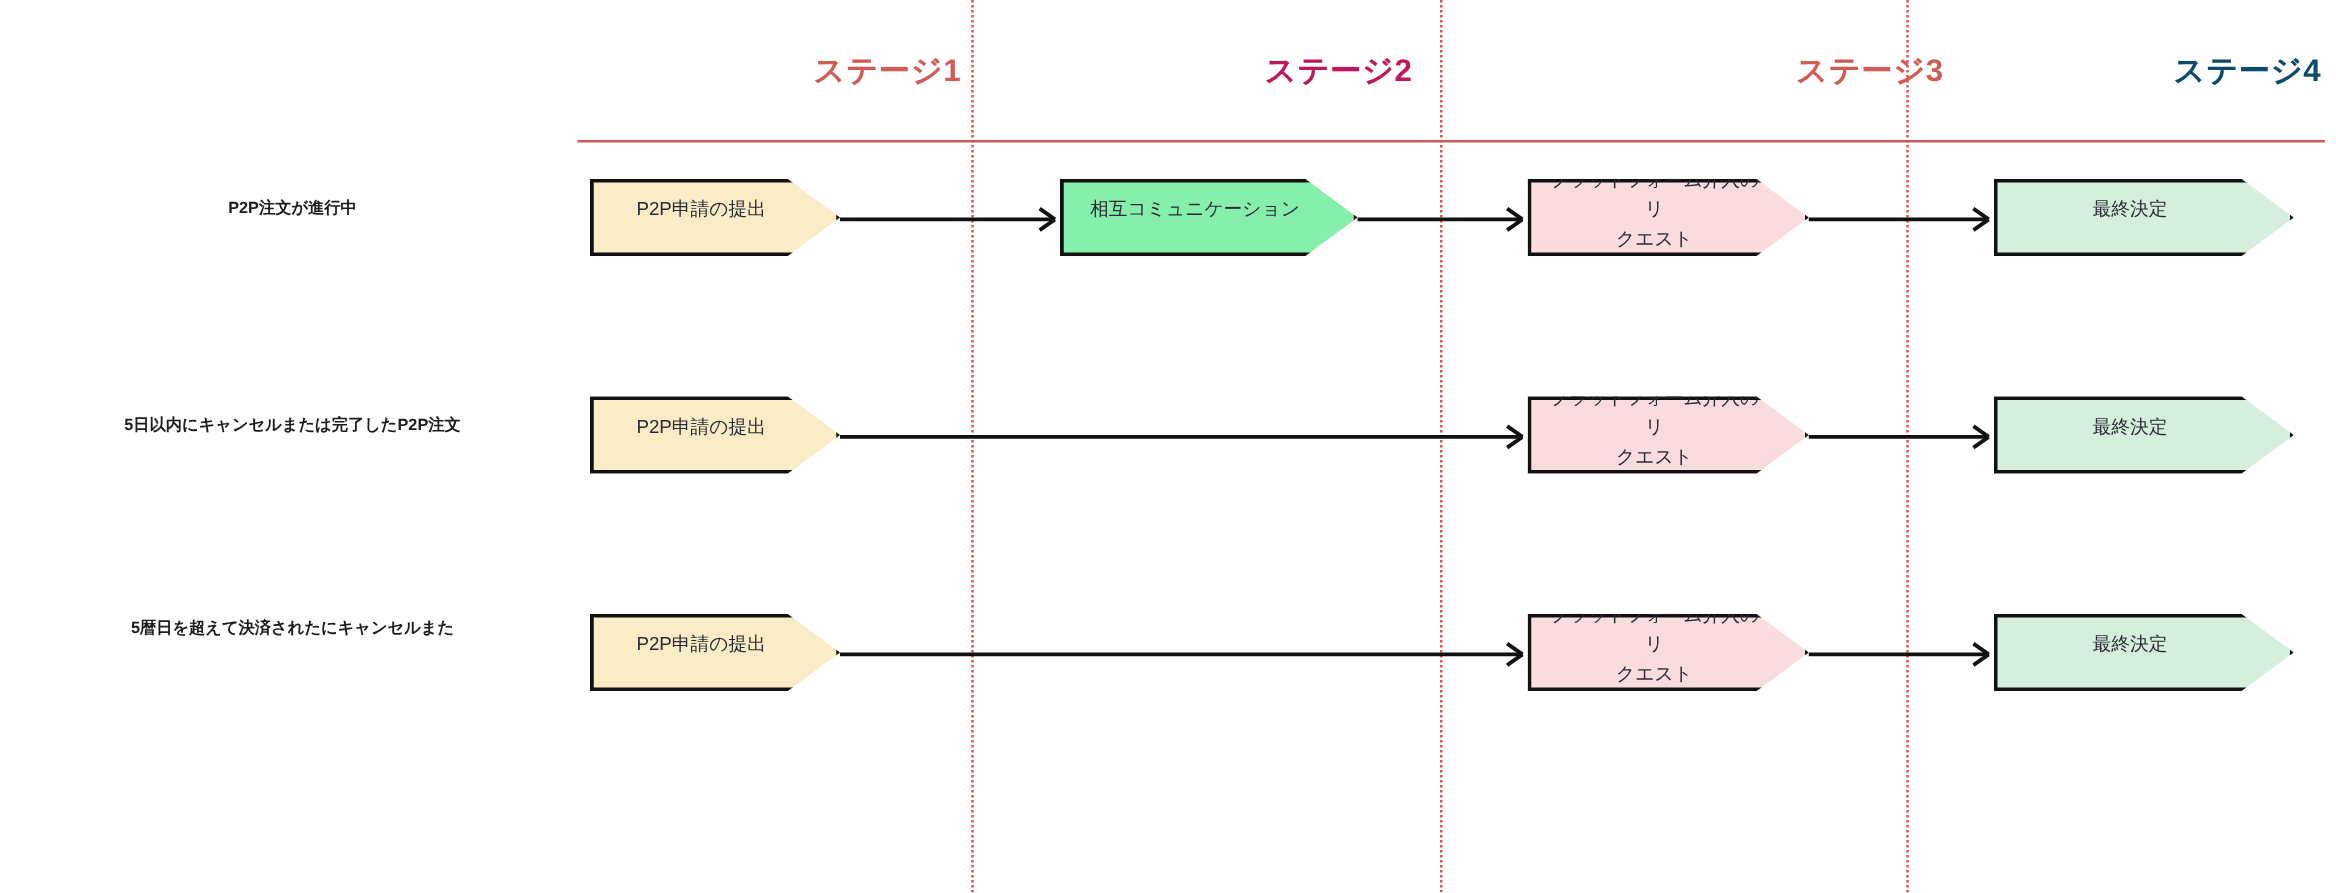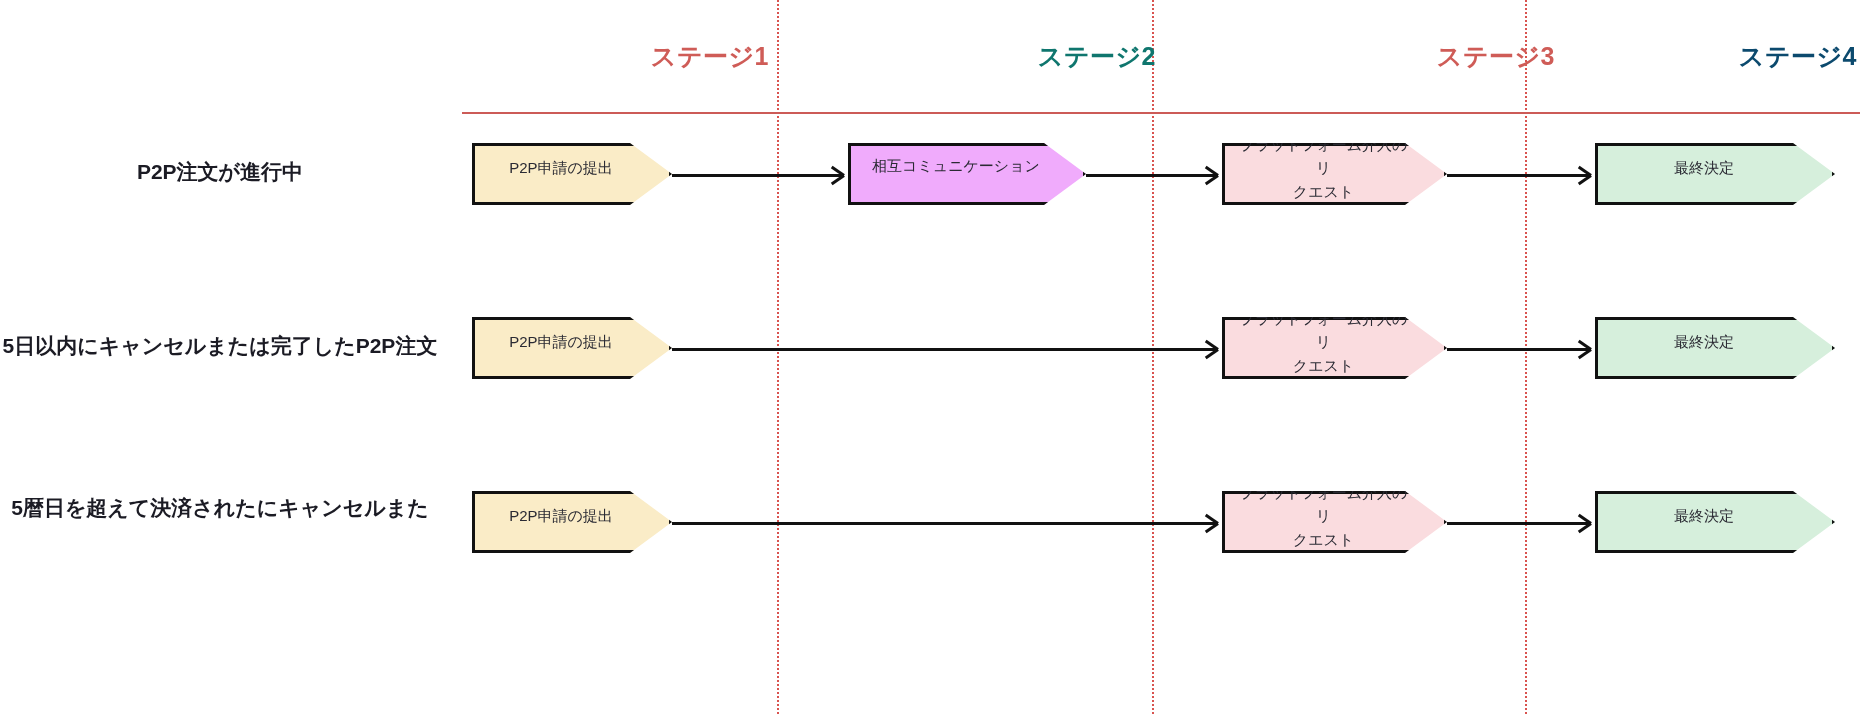--- a/index.html
+++ b/index.html
@@ -50,25 +50,26 @@
     font-weight: bold;
     letter-spacing: 0.5px;
     white-space: nowrap;
   }
 
   
   .row-label {
     position: absolute;
     text-align: center;
     color: #1b1b24;
-    font-size: 21px;
+    font-size: 13px;
     font-weight: bold;
     line-height: 1.45;
     width: 440px;
     left: 0;
+    padding-left: 14px;
   }
 
   
   .chev {
     position: absolute;
     box-sizing: border-box;
     border: 3px solid #111111;
     display: flex;
     align-items: center;
     justify-content: center;
@@ -109,21 +110,21 @@
 
 <div id="canvas">
   <div id="dividers">
       <div class="divider" style="left: 777px; border-left-color: rgb(217, 83, 79);"></div>
       <div class="divider" style="left: 1152px; border-left-color: rgb(217, 83, 79);"></div>
       <div class="divider" style="left: 1525px; border-left-color: rgb(217, 83, 79);"></div>
     </div>
   <div class="header-rule"></div>
   <div id="stage-heads">
       <div class="stage-head" style="left: 469px; width: 300px; color: rgb(207, 92, 87);">ステージ1</div>
-      <div class="stage-head" style="left: 856px; width: 300px; color: #0f766e;">ステージ2</div>
+      <div class="stage-head" style="left: 830px; width: 300px; color: #be185d;">ステージ2</div>
       <div class="stage-head" style="left: 1255px; width: 300px; color: rgb(207, 92, 87);">ステージ3</div>
       <div class="stage-head" style="left: 1557px; width: 300px; color: #0c4a6e;">ステージ4</div>
     </div>
   <div id="row-labels">
       <div class="row-label" style="top: 157px;">
         <div>P2P注文が進行中</div>
       </div>
       <div class="row-label" style="top: 331px;">
         <div>5日以内にキャンセルまたは完了したP2P注文</div>
       </div>
@@ -146,21 +147,21 @@
       <div class="arrowhead" style="left: 1218px; top: 522px;"></div>
       <div class="conn" style="left: 1447px; top: 522px; width: 144px; border-top-color: rgb(17, 17, 17);"></div>
       <div class="arrowhead" style="left: 1591px; top: 522px;"></div>
     </div>
   <div id="steps">
       <div class="chev" style="left: 472px; top: 143px; width: 200px; height: 62px; background: rgb(250, 236, 199); border-color: rgb(17, 17, 17);">
         <div>
           <span>P2P申請の提出</span>
         </div>
       </div>
-      <div class="chev" style="left: 848px; top: 143px; width: 238px; height: 62px; background: #f0abfc; border-color: rgb(17, 17, 17); font-family: Liberation Mono, monospace;">
+      <div class="chev" style="left: 848px; top: 143px; width: 238px; height: 62px; background: #86efac; border-color: rgb(17, 17, 17);">
         <div>
           <span>相互コミュニケーション</span>
         </div>
       </div>
       <div class="chev" style="left: 1222px; top: 143px; width: 225px; height: 62px; background: rgb(250, 220, 223); border-color: rgb(17, 17, 17);">
         <div>
           <span>プラットフォーム介入のリ</span>
           <span>クエスト</span>
         </div>
       </div>

